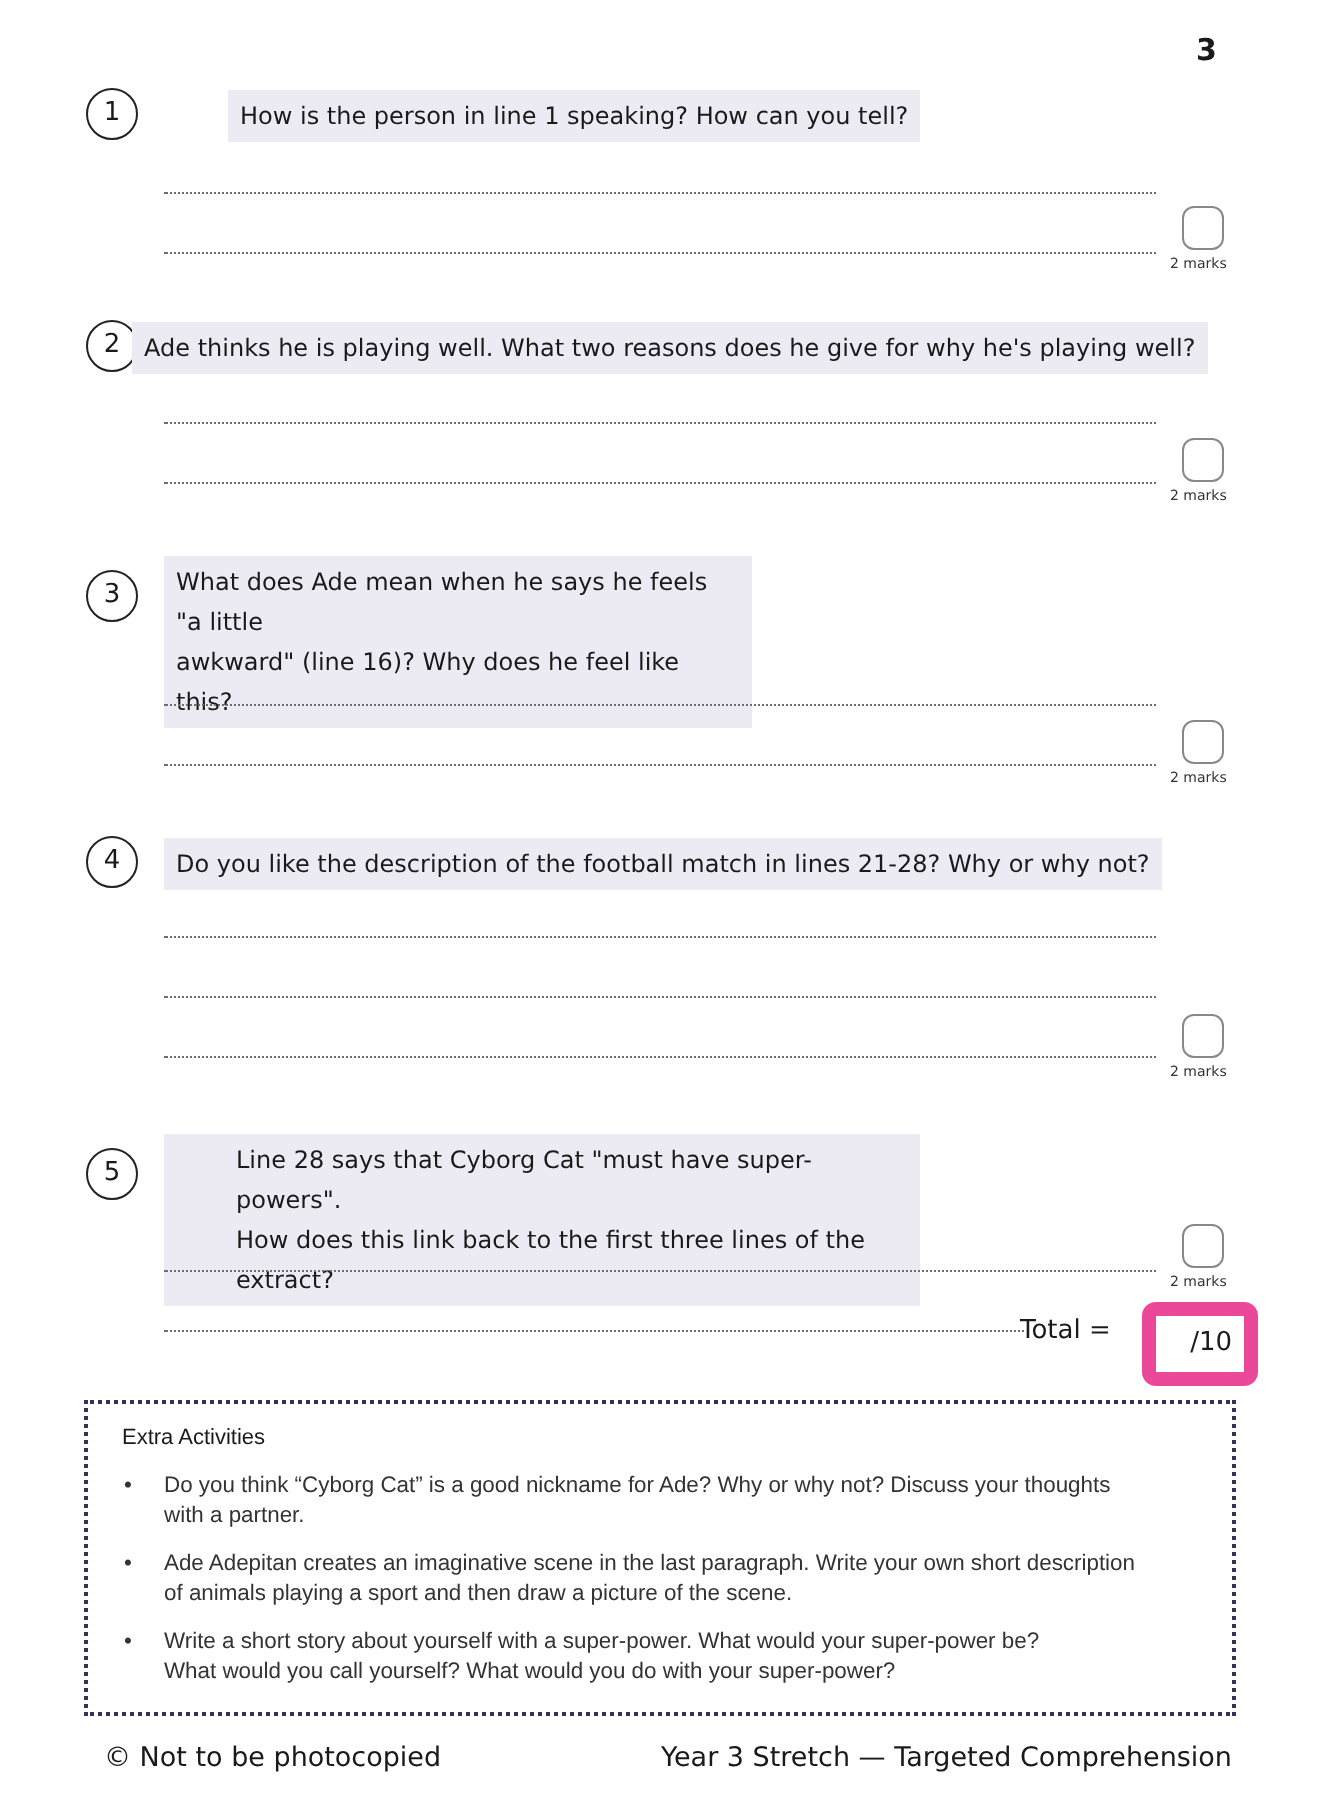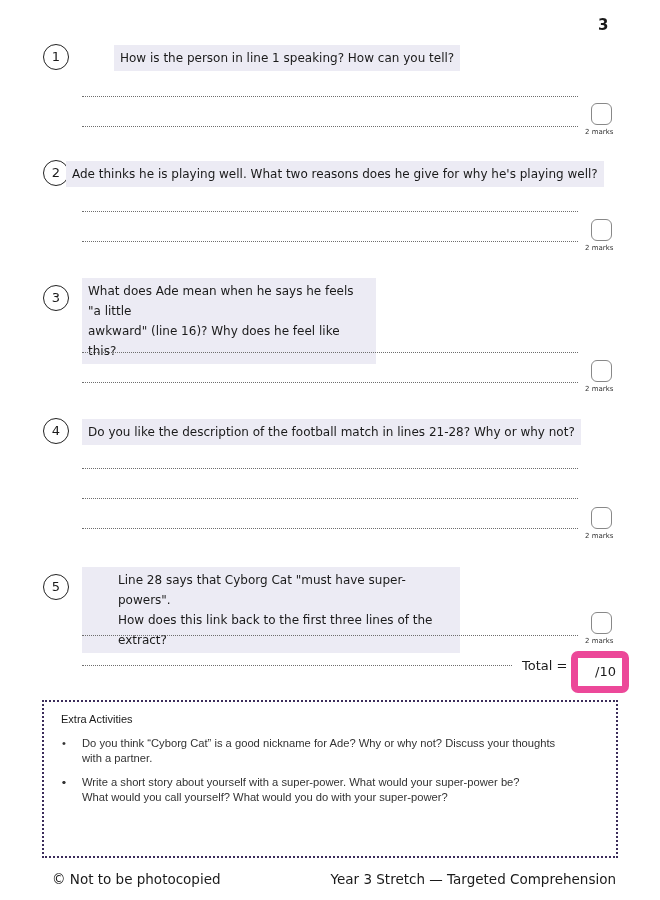--- a/index.html
+++ b/index.html
@@ -3,21 +3,21 @@
 <meta charset="utf-8">
 <style>
   html, body { margin: 0; padding: 0; background: #ffffff; }
   body { width: 660px; height: 900px; position: relative; overflow: hidden; font-family: "DejaVu Sans", sans-serif; color: #1a1a1a; }
   .page-num { position: absolute; left: 598px; top: 16px; font-size: 15px; font-weight: bold; font-family: "DejaVu Sans", sans-serif; }
   .q-circle { position: absolute; width: 24px; height: 24px; border: 1.3px solid #222; border-radius: 50%; text-align: center; line-height: 24px; font-size: 13px; font-family: "DejaVu Sans", sans-serif; }
   .q-text { position: absolute; background: #ecebf4; padding: 3px 6px; font-size: 12px; line-height: 20px; font-family: "DejaVu Sans", sans-serif; color: #1a1a1a; }
   .dots { position: absolute; left: 82px; width: 496px; height: 0; border-top: 1.5px dotted #6e6e6e; }
   .mark-box { position: absolute; left: 591px; width: 19px; height: 20px; border: 1px solid #888; border-radius: 6px; }
   .marks-label { position: absolute; left: 585px; font-size: 7px; color: #333; font-family: "DejaVu Sans", sans-serif; }
-  .total-label { position: absolute; left: 522px; top: 658px; font-size: 13px; font-family: "DejaVu Sans", sans-serif; }
+  .total-label { position: absolute; left: 510px; top: 658px; font-size: 13px; font-family: "DejaVu Sans", sans-serif; }
   .total-box { position: absolute; left: 571px; top: 651px; width: 44px; height: 28px; border: 7px solid #ec4899; border-radius: 7px; }
   .total-val { position: absolute; right: 6px; top: 6px; font-size: 13px; font-family: "DejaVu Sans", sans-serif; }
   .extra-box { position: absolute; left: 42px; top: 700px; width: 576px; height: 158px; border: 2.5px dotted #3b2c5a; box-sizing: border-box; }
   .extra-title { position: absolute; left: 17px; top: 11px; font-weight: normal; font-size: 11px; font-family: "Liberation Sans", sans-serif; }
   .extra-list { position: absolute; left: 14px; top: 34px; width: 540px; margin: 0; padding: 0; list-style: none; }
   .extra-item { position: relative; padding-left: 24px; font-size: 11.2px; line-height: 15px; margin-bottom: 9px; font-family: "Liberation Sans", sans-serif; color: #333; }
   .extra-bullet { position: absolute; left: 4px; top: 0; }
   .footer-left { position: absolute; left: 52px; top: 871px; font-size: 13.5px; font-family: "DejaVu Sans", sans-serif; }
   .footer-right { position: absolute; right: 44px; top: 871px; font-size: 13.5px; font-family: "DejaVu Sans", sans-serif; }
 </style>
@@ -86,20 +86,22 @@
 <div class="extra-box">
   <div class="extra-title">Extra Activities</div>
   <ul class="extra-list">
     <li class="extra-item">
       <span class="extra-bullet">•</span>
       <div>Do you think “Cyborg Cat” is a good nickname for Ade?  Why or why not?  Discuss your thoughts</div>
       <div>with a partner.</div>
     </li>
     <li class="extra-item">
       <span class="extra-bullet">•</span>
+      <div>Ade Adepitan creates an imaginative scene in the last paragraph.  Write your own short description</div>
+      <div>of animals playing a sport and then draw a picture of the scene.</div>
     </li>
     <li class="extra-item">
       <span class="extra-bullet">•</span>
       <div>Write a short story about yourself with a super-power.  What would your super-power be?</div>
       <div>What would you call yourself?  What would you do with your super-power?</div>
     </li>
   </ul>
 </div>
 
 <div class="footer-left">© Not to be photocopied</div>

